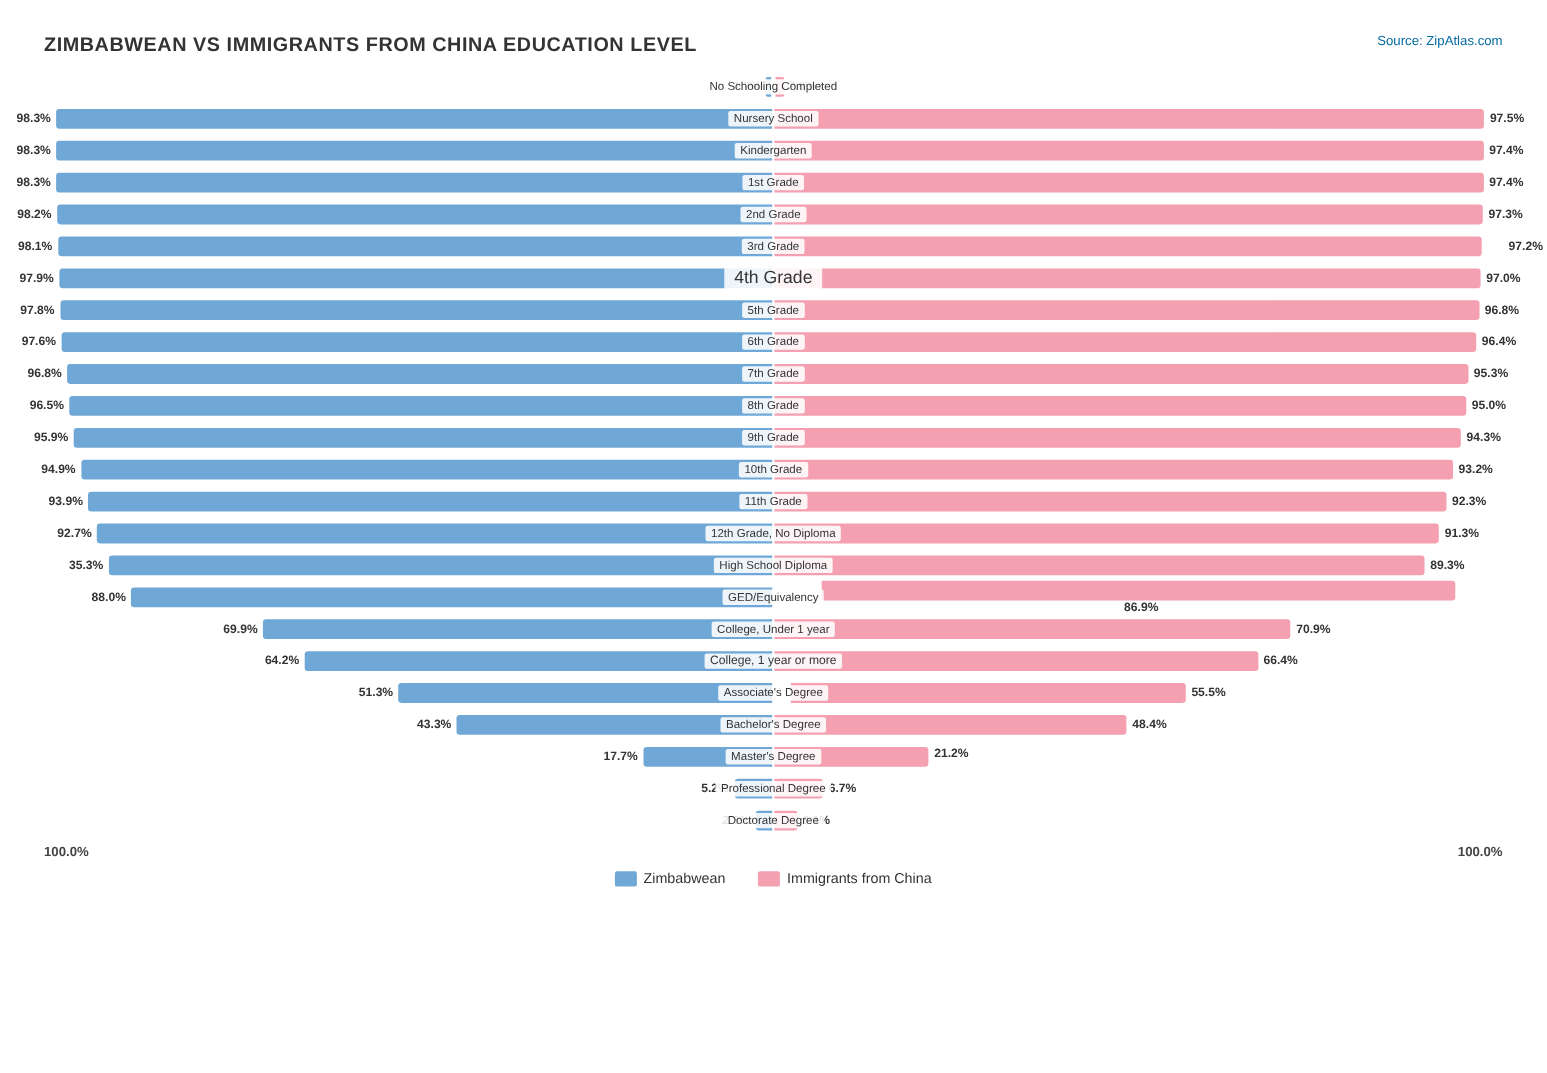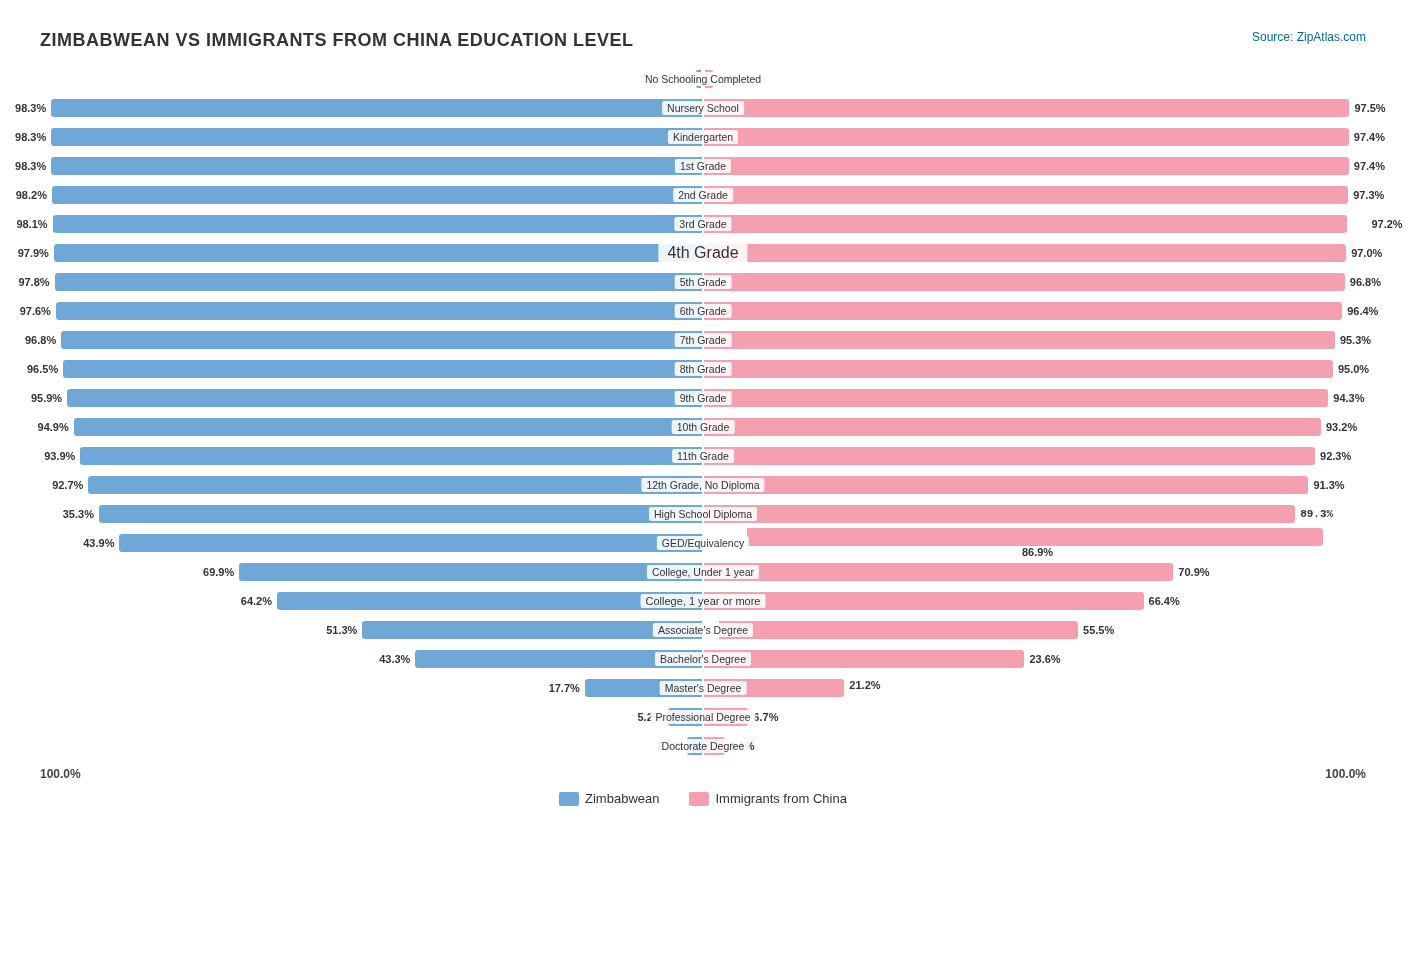--- a/index.html
+++ b/index.html
@@ -275,30 +275,30 @@
           </div>
         </div>
       </div>
       <div style="display: flex; flex-direction: column; margin-bottom: 3px; position: relative;">
         <div style="display: flex; align-items: center; height: 26px; width: 100%; position: relative;">
           <div style="width: 50%; display: flex; align-items: center; justify-content: flex-end; padding-right: 1px;">
             <span style="font-size: 11px; color: rgb(51, 51, 51); font-weight: bold; margin-right: 5px; white-space: nowrap;">35.3%</span>
             <div style="background: rgb(111, 168, 214); height: 18px; width: 91.1%; border-radius: 3px 0px 0px 3px; min-width: 2px; flex-shrink: 0;"></div>
           </div>
           <div style="position: absolute; left: 50%; transform: translateX(-50%); font-size: 10.5px; color: rgb(51, 51, 51); white-space: nowrap; z-index: 10; background: rgba(255, 255, 255, 0.88); padding: 1px 5px; border-radius: 2px; text-align: center; pointer-events: none;">High School Diploma</div>
-          <div style="width: 50%; display: flex; align-items: center; justify-content: flex-start; padding-left: 1px; font-family: Liberation Mono, monospace;">
+          <div style="width: 50%; display: flex; align-items: center; justify-content: flex-start; padding-left: 1px;">
             <div style="background: rgb(244, 160, 176); height: 18px; width: 89.3%; border-radius: 0px 3px 3px 0px; min-width: 2px; flex-shrink: 0;"></div>
             <span style="font-size: 11px; color: rgb(51, 51, 51); font-weight: bold; margin-left: 5px; white-space: nowrap;">89.3%</span>
           </div>
         </div>
       </div>
       <div style="display: flex; flex-direction: column; margin-bottom: 3px; position: relative;">
         <div style="display: flex; align-items: center; height: 26px; width: 100%; position: relative;">
           <div style="width: 50%; display: flex; align-items: center; justify-content: flex-end; padding-right: 1px;">
-            <span style="font-size: 11px; color: rgb(51, 51, 51); font-weight: bold; margin-right: 5px; white-space: nowrap;">43.9%</span>
+            <span style="font-size: 11px; color: rgb(51, 51, 51); font-weight: bold; margin-right: 5px; white-space: nowrap;">88.0%</span>
             <div style="background: rgb(111, 168, 214); height: 18px; width: 88%; border-radius: 3px 0px 0px 3px; min-width: 2px; flex-shrink: 0;"></div>
           </div>
           <div style="position: absolute; left: 50%; transform: translateX(-50%); font-size: 10.5px; color: rgb(51, 51, 51); white-space: nowrap; z-index: 10; background: rgba(255, 255, 255, 0.88); padding: 1px 5px; border-radius: 2px; text-align: center; pointer-events: none;">GED/Equivalency</div>
           <div style="width: 50%; display: flex; align-items: center; justify-content: flex-start; padding-left: 1px; flex-direction: column;">
             <div style="background: rgb(244, 160, 176); height: 18px; width: 86.9%; border-radius: 0px 3px 3px 0px; min-width: 2px; flex-shrink: 0;"></div>
             <span style="font-size: 11px; color: rgb(51, 51, 51); font-weight: bold; margin-left: 5px; white-space: nowrap;">86.9%</span>
           </div>
         </div>
       </div>
       <div style="display: flex; flex-direction: column; margin-bottom: 3px; position: relative;">
@@ -342,21 +342,21 @@
       </div>
       <div style="display: flex; flex-direction: column; margin-bottom: 3px; position: relative;">
         <div style="display: flex; align-items: center; height: 26px; width: 100%; position: relative;">
           <div style="width: 50%; display: flex; align-items: center; justify-content: flex-end; padding-right: 1px;">
             <span style="font-size: 11px; color: rgb(51, 51, 51); font-weight: bold; margin-right: 5px; white-space: nowrap;">43.3%</span>
             <div style="background: rgb(111, 168, 214); height: 18px; width: 43.3%; border-radius: 3px 0px 0px 3px; min-width: 2px; flex-shrink: 0;"></div>
           </div>
           <div style="position: absolute; left: 50%; transform: translateX(-50%); font-size: 10.5px; color: rgb(51, 51, 51); white-space: nowrap; z-index: 10; background: rgba(255, 255, 255, 0.88); padding: 1px 5px; border-radius: 2px; text-align: center; pointer-events: none;">Bachelor's Degree</div>
           <div style="width: 50%; display: flex; align-items: center; justify-content: flex-start; padding-left: 1px;">
             <div style="background: rgb(244, 160, 176); height: 18px; width: 48.4%; border-radius: 0px 3px 3px 0px; min-width: 2px; flex-shrink: 0;"></div>
-            <span style="font-size: 11px; color: rgb(51, 51, 51); font-weight: bold; margin-left: 5px; white-space: nowrap;">23.6%</span>
+            <span style="font-size: 11px; color: rgb(51, 51, 51); font-weight: bold; margin-left: 5px; white-space: nowrap;">48.4%</span>
           </div>
         </div>
       </div>
       <div style="display: flex; flex-direction: column; margin-bottom: 3px; position: relative;">
         <div style="display: flex; align-items: center; height: 26px; width: 100%; position: relative;">
           <div style="width: 50%; display: flex; align-items: center; justify-content: flex-end; padding-right: 1px;">
             <span style="font-size: 11px; color: rgb(51, 51, 51); font-weight: bold; margin-right: 5px; white-space: nowrap;">17.7%</span>
             <div style="background: rgb(111, 168, 214); height: 18px; width: 17.7%; border-radius: 3px 0px 0px 3px; min-width: 2px; flex-shrink: 0;"></div>
           </div>
           <div style="position: absolute; left: 50%; transform: translateX(-50%); font-size: 10.5px; color: rgb(51, 51, 51); white-space: nowrap; z-index: 10; background: rgba(255, 255, 255, 0.88); padding: 1px 5px; border-radius: 2px; text-align: center; pointer-events: none;">Master's Degree</div>

